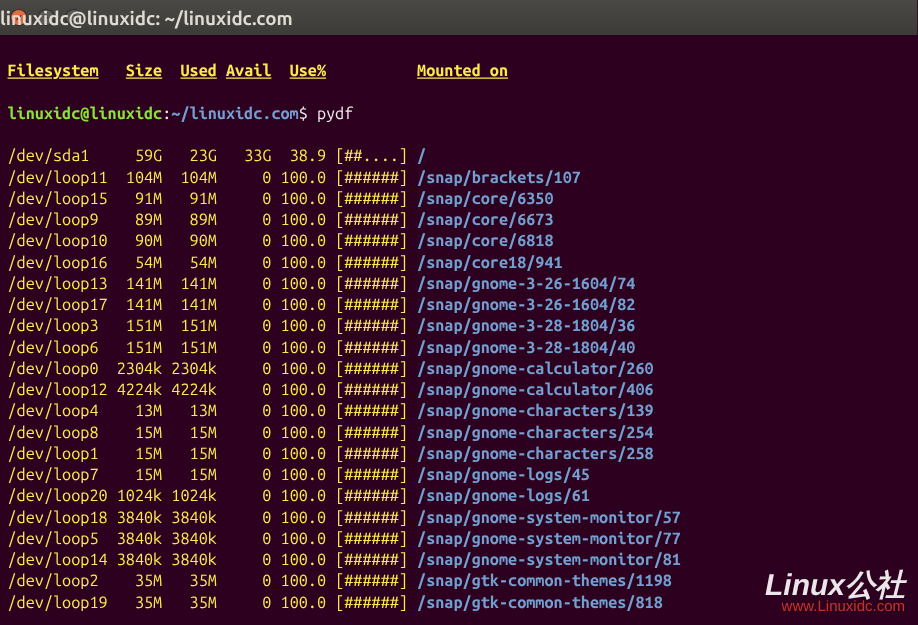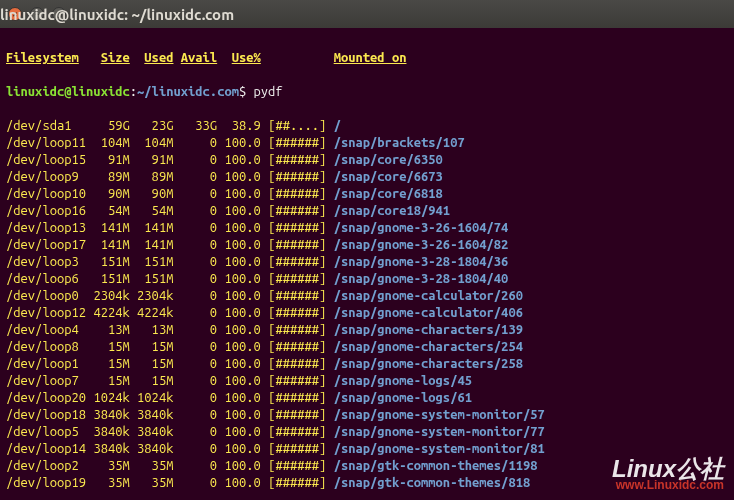--- a/index.html
+++ b/index.html
@@ -51,21 +51,21 @@
   .watermark {
     position: absolute;
     right: 10px; bottom: 6px;
     text-align: right;
     pointer-events: none;
     opacity: 0.9;
   }
   .watermark .line1 { font-family: sans-serif; font-size: 24px; font-style: italic; font-weight: bold; }
   .watermark .line1 .lw { color: #ffffff; }
   .watermark .line1 .lr { color: #ffffff; }
-  .watermark .line2 { font-family: sans-serif; font-size: 12px; color: #d93a2b; font-weight: bold; }
+  .watermark .line2 { font-family: sans-serif; font-size: 12px; color: #d93a2b; font-weight: normal; }
 </style>
 </head>
 <body>
 
 <div class="titlebar">
   <div class="window-controls">
     <div class="wc close">✕</div>
     <div class="wc">–</div>
     <div class="wc">▢</div>
   </div>

